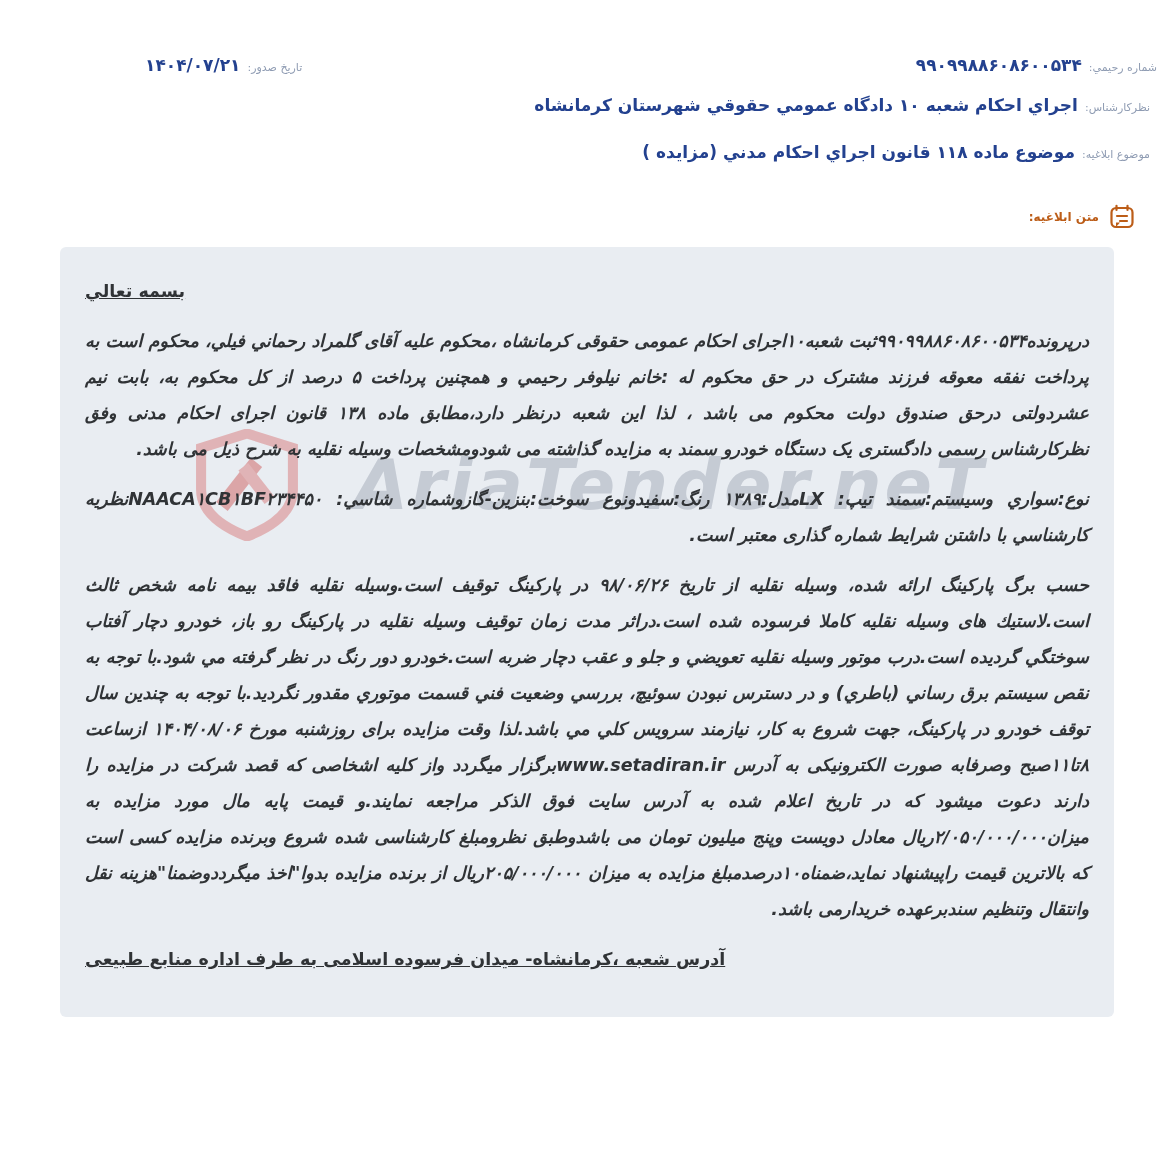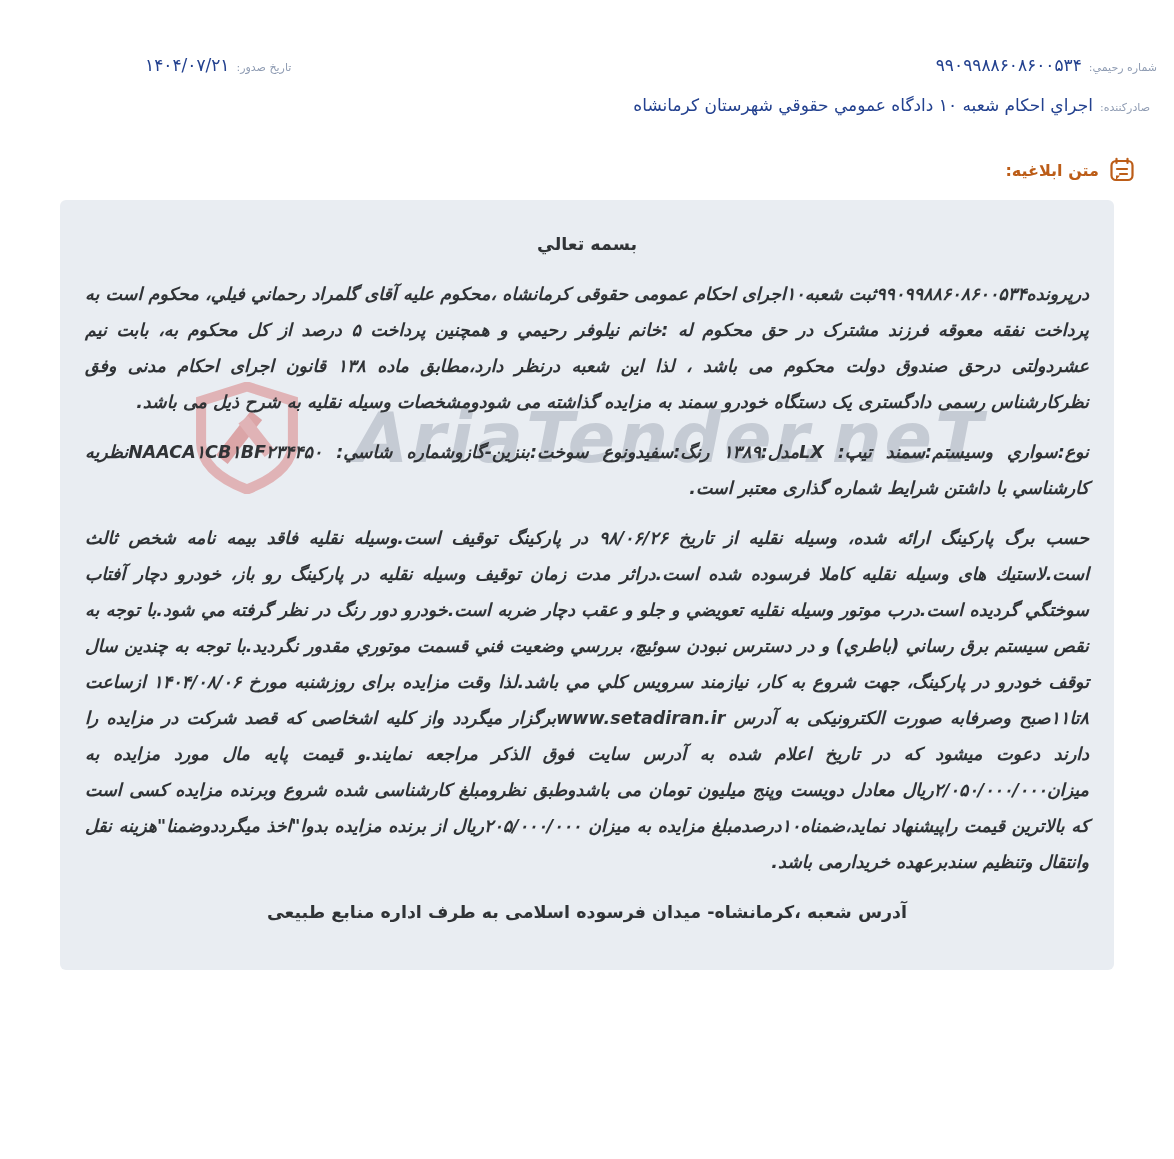--- a/index.html
+++ b/index.html
@@ -10,44 +10,44 @@
     direction: rtl;
   }
   .page { position: relative; width: 1174px; height: 1159px; overflow: hidden; background: #fff; }
 
   
   .meta-grid {
     display: flex; justify-content: space-between; align-items: baseline;
     padding: 55px 17px 0 145px;
   }
   .lbl { color: #8f9cb3; font-size: 11px; }
-  .val { color: #23418f; font-weight: 400; font-size: 17px; margin-inline-start: 7px; }
+  .val { color: #23418f; font-weight: 700; font-size: 17px; margin-inline-start: 7px; }
   .meta-line { text-align: right; padding: 0 24px; margin-top: 16px; line-height: 28px; }
 
   
   .body-label-row {
     display: flex; align-items: center; gap: 9px;
     padding: 0 38px; margin-top: 34px;
   }
-  .body-label { color: #bc5d18; font-weight: 700; font-size: 16px; }
+  .body-label { color: #bc5d18; font-weight: 700; font-size: 12px; }
   .note-icon svg { display: block; }
 
   
   .notice-box {
     position: relative;
     margin: 16px 60px 0;
     background: #e9edf2;
     border-radius: 6px;
     padding: 26px 25px;
     overflow: hidden;
   }
   .content { position: relative; z-index: 1; color: #303336; font-weight: 700; font-size: 17.5px; }
   .content p { margin: 0 0 14px; line-height: 36px; }
   .para { text-align: justify; font-style: italic; }
-  .line { text-align: center; }
+  .line { text-align: left; text-decoration: underline; }
   .officer { margin-top: 10px !important; }
 
   
   .watermark {
     position: absolute; top: 182px; left: 128px; z-index: 0;
     display: flex; align-items: center; gap: 48px;
     direction: ltr; pointer-events: none; font-style: italic;
   }
   .wm-logo { opacity: 0.5; }
   .wm-text {
@@ -63,23 +63,26 @@
   <div class="meta-grid">
     <div class="meta-item">
       <span class="lbl">شماره رحیمي:</span><span class="val">۹۹۰۹۹۸۸۶۰۸۶۰۰۵۳۴</span>
     </div>
     <div class="meta-item">
       <span class="lbl">تاریخ صدور:</span><span class="val">۱۴۰۴/۰۷/۲۱</span>
     </div>
   </div>
 
   <div class="meta-line">
-    <span class="lbl">صادرکننده:</span><span class="val">اجراي احکام شعبه ۱۰ دادگاه عمومي حقوقي شهرستان کرمانشاه</span>
+    <span class="lbl">نظرکارشناس:</span><span class="val">اجراي احکام شعبه ۱۰ دادگاه عمومي حقوقي شهرستان کرمانشاه</span>
   </div>
 
+  <div class="meta-line">
+    <span class="lbl">موضوع ابلاغیه:</span><span class="val">موضوع ماده ۱۱۸ قانون اجراي احکام مدني (مزایده )</span>
+  </div>
 
   <div class="body-label-row">
     <span class="note-icon">
       <svg width="28" height="28" viewBox="0 0 28 28" fill="none">
         <rect x="3.5" y="5" width="21" height="19" rx="4.5" stroke="#bc5d18" stroke-width="2.2"></rect>
         <line x1="8.5" y1="2.8" x2="8.5" y2="7" stroke="#bc5d18" stroke-width="2.2" stroke-linecap="round"></line>
         <line x1="19.5" y1="2.8" x2="19.5" y2="7" stroke="#bc5d18" stroke-width="2.2" stroke-linecap="round"></line>
         <line x1="9" y1="13" x2="19" y2="13" stroke="#bc5d18" stroke-width="2.2" stroke-linecap="round"></line>
         <line x1="12" y1="18" x2="19" y2="18" stroke="#bc5d18" stroke-width="2.2" stroke-linecap="round"></line>
         <path d="M8 24 L12 19.5 L8 19.5 Z" fill="#bc5d18"></path>

